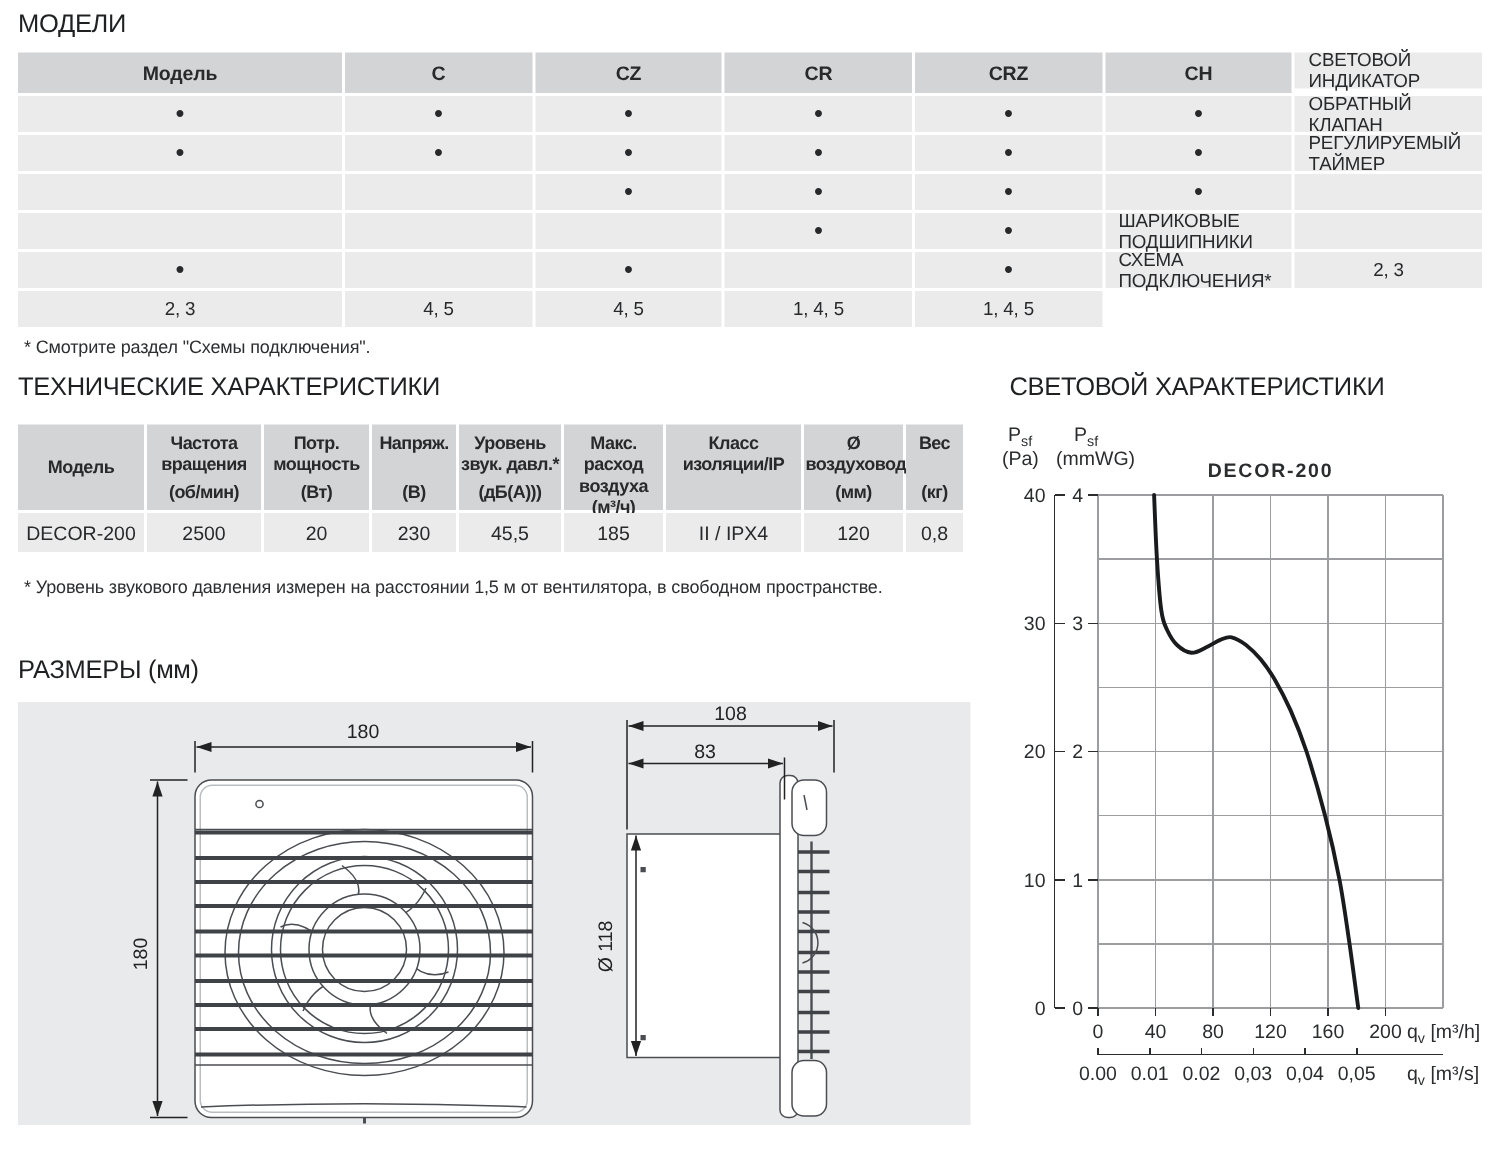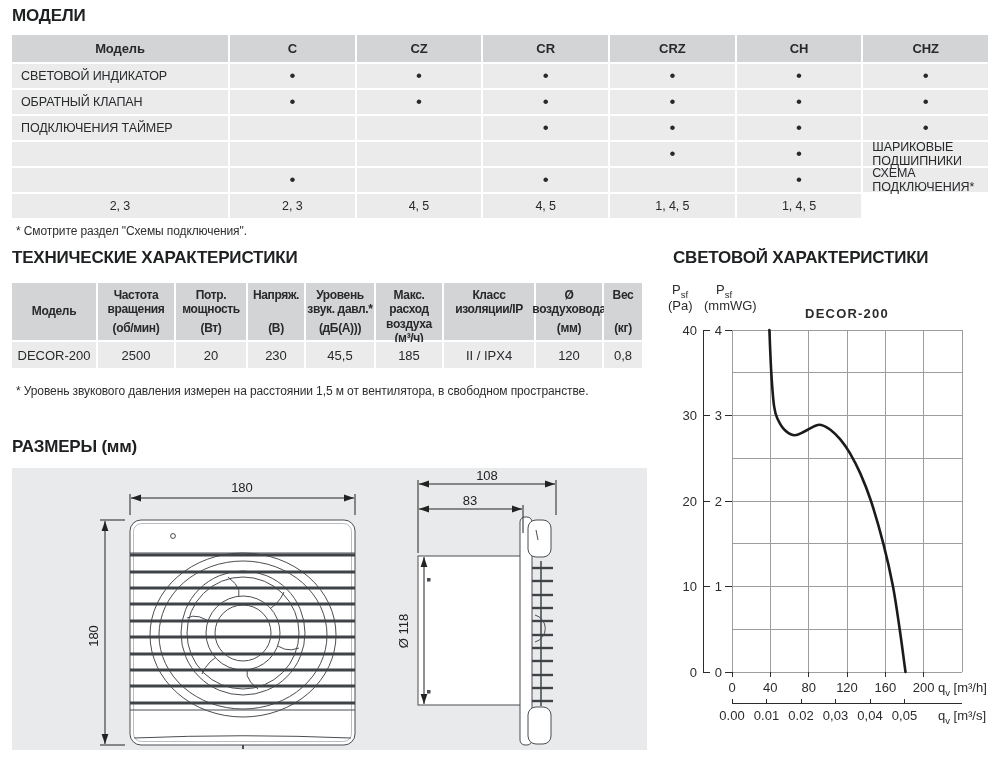--- a/index.html
+++ b/index.html
@@ -8,38 +8,38 @@
     --panel:#e9eaeb;
     --txt:#27292b;
     --line:#4a4d52;
     --grid:#9b9da0;
   }
   *{box-sizing:border-box;margin:0;padding:0}
   html,body{background:#fff}
   body{font-family:"Liberation Sans","DejaVu Sans",sans-serif;color:var(--txt)}
   #page{position:relative;width:1000px;height:766px;background:#fff;overflow:hidden}
 
-  .sec-title{position:absolute;font-size:17px;font-weight:bold;letter-spacing:-0.2px;color:#1e2022;white-space:nowrap}
+  .sec-title{position:absolute;font-size:17px;font-weight:normal;letter-spacing:-0.2px;color:#1e2022;white-space:nowrap}
 
   
   #models-table{position:absolute;left:12px;top:35px;width:976px;display:grid;
     grid-template-columns:216px repeat(6,1fr);gap:2px;background:#fff}
   .mcell{background:var(--row);display:flex;align-items:center;justify-content:center;
     font-size:12.5px;letter-spacing:-0.1px;height:24px;color:var(--txt)}
   .mhead{background:var(--hdr);font-weight:bold;height:27px;font-size:13px}
   .mlabel{justify-content:flex-start;padding-left:9px}
   .mdot{font-size:17px;line-height:10px}
 
   .footnote{position:absolute;font-size:12px;color:#2c2e30;letter-spacing:-0.1px;white-space:nowrap}
 
   
   #tech-table{position:absolute;left:12px;top:283px;width:630px;display:grid;
     grid-template-columns:84px 76px 70px 56px 68px 66px 90px 66px 38px;gap:2px;background:#fff}
   .th{background:var(--hdr);font-weight:bold;font-size:12px;letter-spacing:-0.35px;height:57px;
-    display:flex;flex-direction:column;justify-content:space-between;align-items:center;
+    display:flex;flex-direction:column;justify-content:space-between;
     text-align:center;padding:5px 1px;line-height:1.2;color:var(--txt)}
   .th.cc{justify-content:center}
   .th.tt{justify-content:flex-start}
   .td{background:var(--row);height:26px;display:flex;align-items:center;justify-content:center;font-size:13px}
 
   
   #dims-panel{position:absolute;left:12px;top:468px;width:635px;height:282px;background:var(--panel)}
   #dims-panel svg{display:block}
   .dimtext{font-size:13px;fill:#222;font-family:"Liberation Sans","DejaVu Sans",sans-serif}
 
@@ -57,36 +57,35 @@
   <div class="sec-title" style="left:12px;top:437px">РАЗМЕРЫ (мм)</div>
   <div class="sec-title" style="left:673px;top:248px">СВЕТОВОЙ ХАРАКТЕРИСТИКИ</div>
 
   <div id="models-table">
       <div class="mcell mhead">Модель</div>
       <div class="mcell mhead">C</div>
       <div class="mcell mhead">CZ</div>
       <div class="mcell mhead">CR</div>
       <div class="mcell mhead">CRZ</div>
       <div class="mcell mhead">CH</div>
-      <div class="mcell mhead">CHZ</div>
       <div class="mcell mlabel">СВЕТОВОЙ ИНДИКАТОР</div>
       <div class="mcell mdot">•</div>
       <div class="mcell mdot">•</div>
       <div class="mcell mdot">•</div>
       <div class="mcell mdot">•</div>
       <div class="mcell mdot">•</div>
       <div class="mcell mdot">•</div>
       <div class="mcell mlabel">ОБРАТНЫЙ КЛАПАН</div>
       <div class="mcell mdot">•</div>
       <div class="mcell mdot">•</div>
       <div class="mcell mdot">•</div>
       <div class="mcell mdot">•</div>
       <div class="mcell mdot">•</div>
       <div class="mcell mdot">•</div>
-      <div class="mcell mlabel">ПОДКЛЮЧЕНИЯ ТАЙМЕР</div>
+      <div class="mcell mlabel">РЕГУЛИРУЕМЫЙ ТАЙМЕР</div>
       <div class="mcell"></div>
       <div class="mcell"></div>
       <div class="mcell mdot">•</div>
       <div class="mcell mdot">•</div>
       <div class="mcell mdot">•</div>
       <div class="mcell mdot">•</div>
       <div class="mcell"></div>
       <div class="mcell"></div>
       <div class="mcell"></div>
       <div class="mcell"></div>

